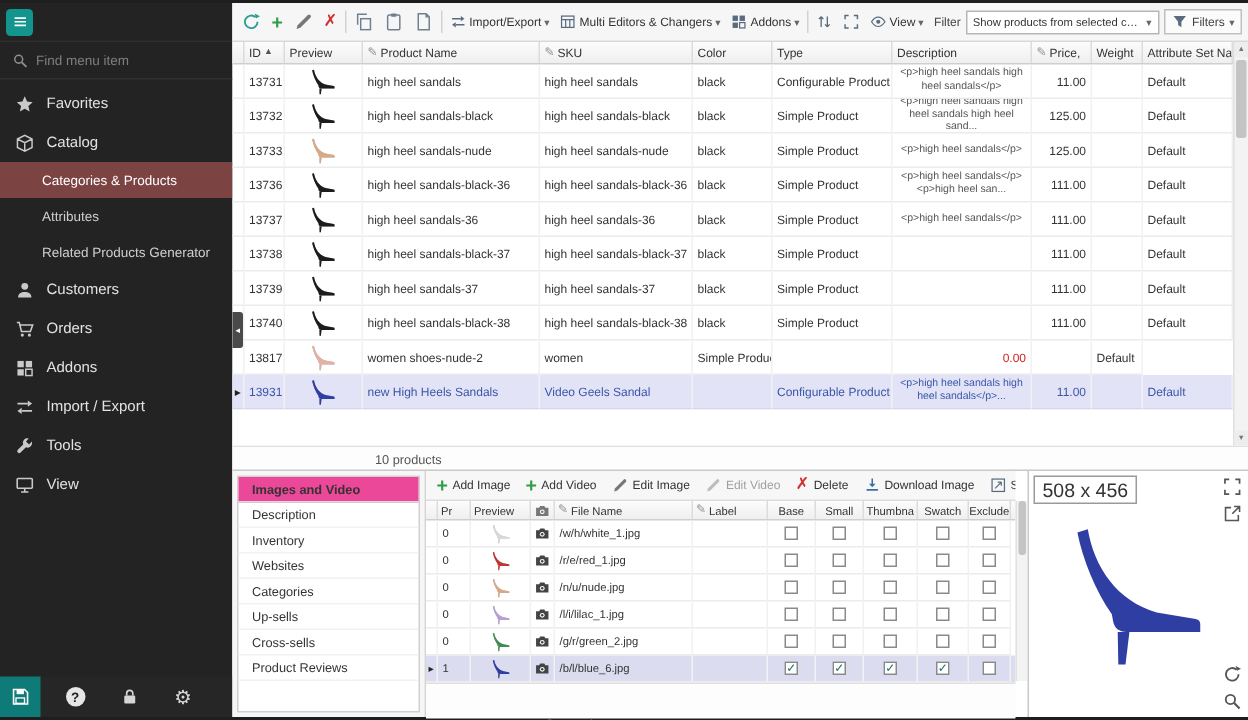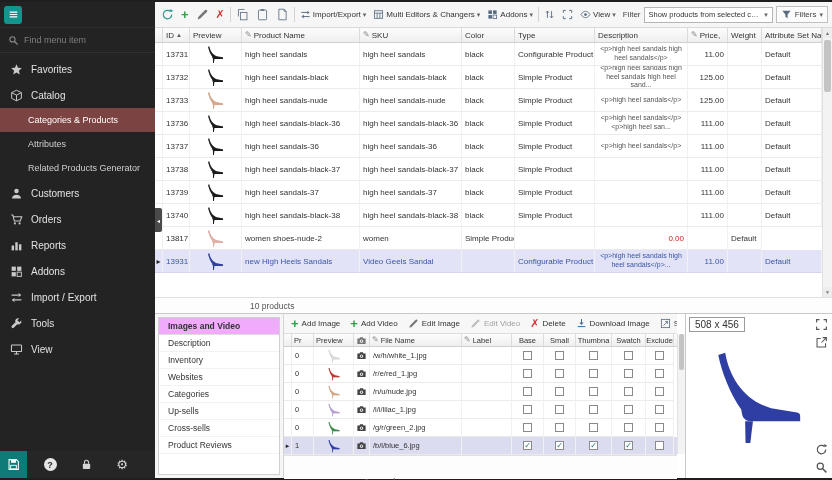--- a/index.html
+++ b/index.html
@@ -71,42 +71,42 @@
   .sb-btn{height:10px;background:#ededed;color:#777;font-size:5px;display:flex;align-items:center;justify-content:center;flex:0 0 auto;}
   .sb-track{flex:1;position:relative;}
   .sb-thumb{position:absolute;left:1px;right:1px;top:2px;height:52px;background:#c4c4c4;border-radius:2px;}
   .collapse-handle{position:absolute;left:0;top:206px;width:7px;height:24px;background:#4a4a4a;color:#fff;font-size:6px;display:flex;align-items:center;justify-content:center;border-radius:0 2px 2px 0;z-index:5;}
 
   
   .bottom{height:165px;flex:0 0 165px;border-top:1px solid #c9c9c9;display:flex;min-width:0;background:#f6f6f6;}
   .tabs-col{width:128px;flex:0 0 128px;padding:3px;}
   .tabs-card{background:#fff;border:1px solid #d0d0d0;height:100%;}
   .tab{height:17px;display:flex;align-items:center;padding:0 9px;font-size:8.5px;color:#333;border-bottom:1px solid #f2f2f2;}
-  .tab[data-variant="selected"]{background:#f0abfc;font-weight:bold;border-bottom-color:#ddd;}
+  .tab[data-variant="selected"]{background:#ec4899;font-weight:bold;border-bottom-color:#ddd;}
 
   .images-col{flex:1;min-width:0;display:flex;flex-direction:column;border-left:1px solid #d5d5d5;background:#fff;position:relative;padding-right:8px;}
   .img-toolbar{height:20px;flex:0 0 20px;background:#f7f7f7;border-bottom:1px solid #ddd;display:flex;align-items:center;gap:6px;padding:0 5px;font-size:8px;color:#333;white-space:nowrap;overflow:hidden;}
   .img-toolbar .tb{gap:3px;}
   .img-toolbar .tb.disabled{opacity:.45;}
   .ih,.irow{display:grid;grid-template-columns:8px 22px 40px 16px 92px 50px 32px 32px 36px 34px 28px;}
   .ih{height:13px;flex:0 0 13px;background:linear-gradient(#fcfcfc,#efefef);border-bottom:1px solid #cfcfcf;font-size:7.5px;color:#333;}
   .ih .hc{display:flex;align-items:center;gap:2px;padding:0 2px;border-right:1px solid #dcdcdc;overflow:hidden;white-space:nowrap;}
   .ih .hc.ctr,.irow .c.ctr{justify-content:center;}
   .irow{height:18px;}
   .irow .c{font-size:7.5px;}
   .irow[data-variant="selected"]{background:#dcdcf0;}
   .irow[data-variant="selected"] .gutter::after{content:"▸";color:#222;font-size:7px;}
   .cb{width:9px;height:9px;border:1px solid #8a8a8a;background:#fff;display:flex;align-items:center;justify-content:center;font-size:8px;line-height:1;color:#1d6f6b;}
   .cb[data-checked="true"]::after{content:"✓";}
   .img-footer{height:24px;border-top:1px solid #e0e0e0;font-size:8.5px;color:#555;display:flex;align-items:flex-start;padding:21px 0 0 80px;background:#fdfdfd;}
   .img-vscroll{position:absolute;top:20px;right:0;bottom:24px;width:8px;background:#f3f3f3;border-left:1px solid #e2e2e2;}
   .img-vscroll .sb-thumb{top:30%;height:36px;}
 
   .preview-col{width:147px;flex:0 0 147px;border-left:1px solid #c9c9c9;background:#fff;position:relative;display:flex;align-items:center;justify-content:center;}
-  .dim-badge{position:absolute;top:3px;left:3px;border:1px solid #9a9a9a;background:#fff;font-size:10px;color:#333;padding:1px 5px;}
+  .dim-badge{position:absolute;top:3px;left:3px;border:1px solid #9a9a9a;background:#fff;font-size:13px;color:#333;padding:1px 5px;}
   .pv-icon{position:absolute;color:#555;width:13px;height:13px;}
   .pv-expand{top:4px;right:4px;} .pv-external{top:22px;right:4px;}
   .pv-rotate{bottom:22px;right:4px;} .pv-zoom{bottom:4px;right:4px;}
   .pv-shoe{margin-top:6px;}
 </style>
 </head>
 <body>
 
 <svg width="0" height="0" style="position:absolute">
   <defs>
@@ -271,26 +271,20 @@
           <svg class="ic">
             <use href="#i-user"></use>
           </svg>
           <span>Customers</span>
         </div>
       <div class="item">
           <svg class="ic">
             <use href="#i-cart"></use>
           </svg>
           <span>Orders</span>
-        </div>
-      <div class="item">
-          <svg class="ic">
-            <use href="#i-chart"></use>
-          </svg>
-          <span>Reports</span>
         </div>
       <div class="item">
           <svg class="ic">
             <use href="#i-addons"></use>
           </svg>
           <span>Addons</span>
         </div>
       <div class="item">
           <svg class="ic">
             <use href="#i-swap"></use>

